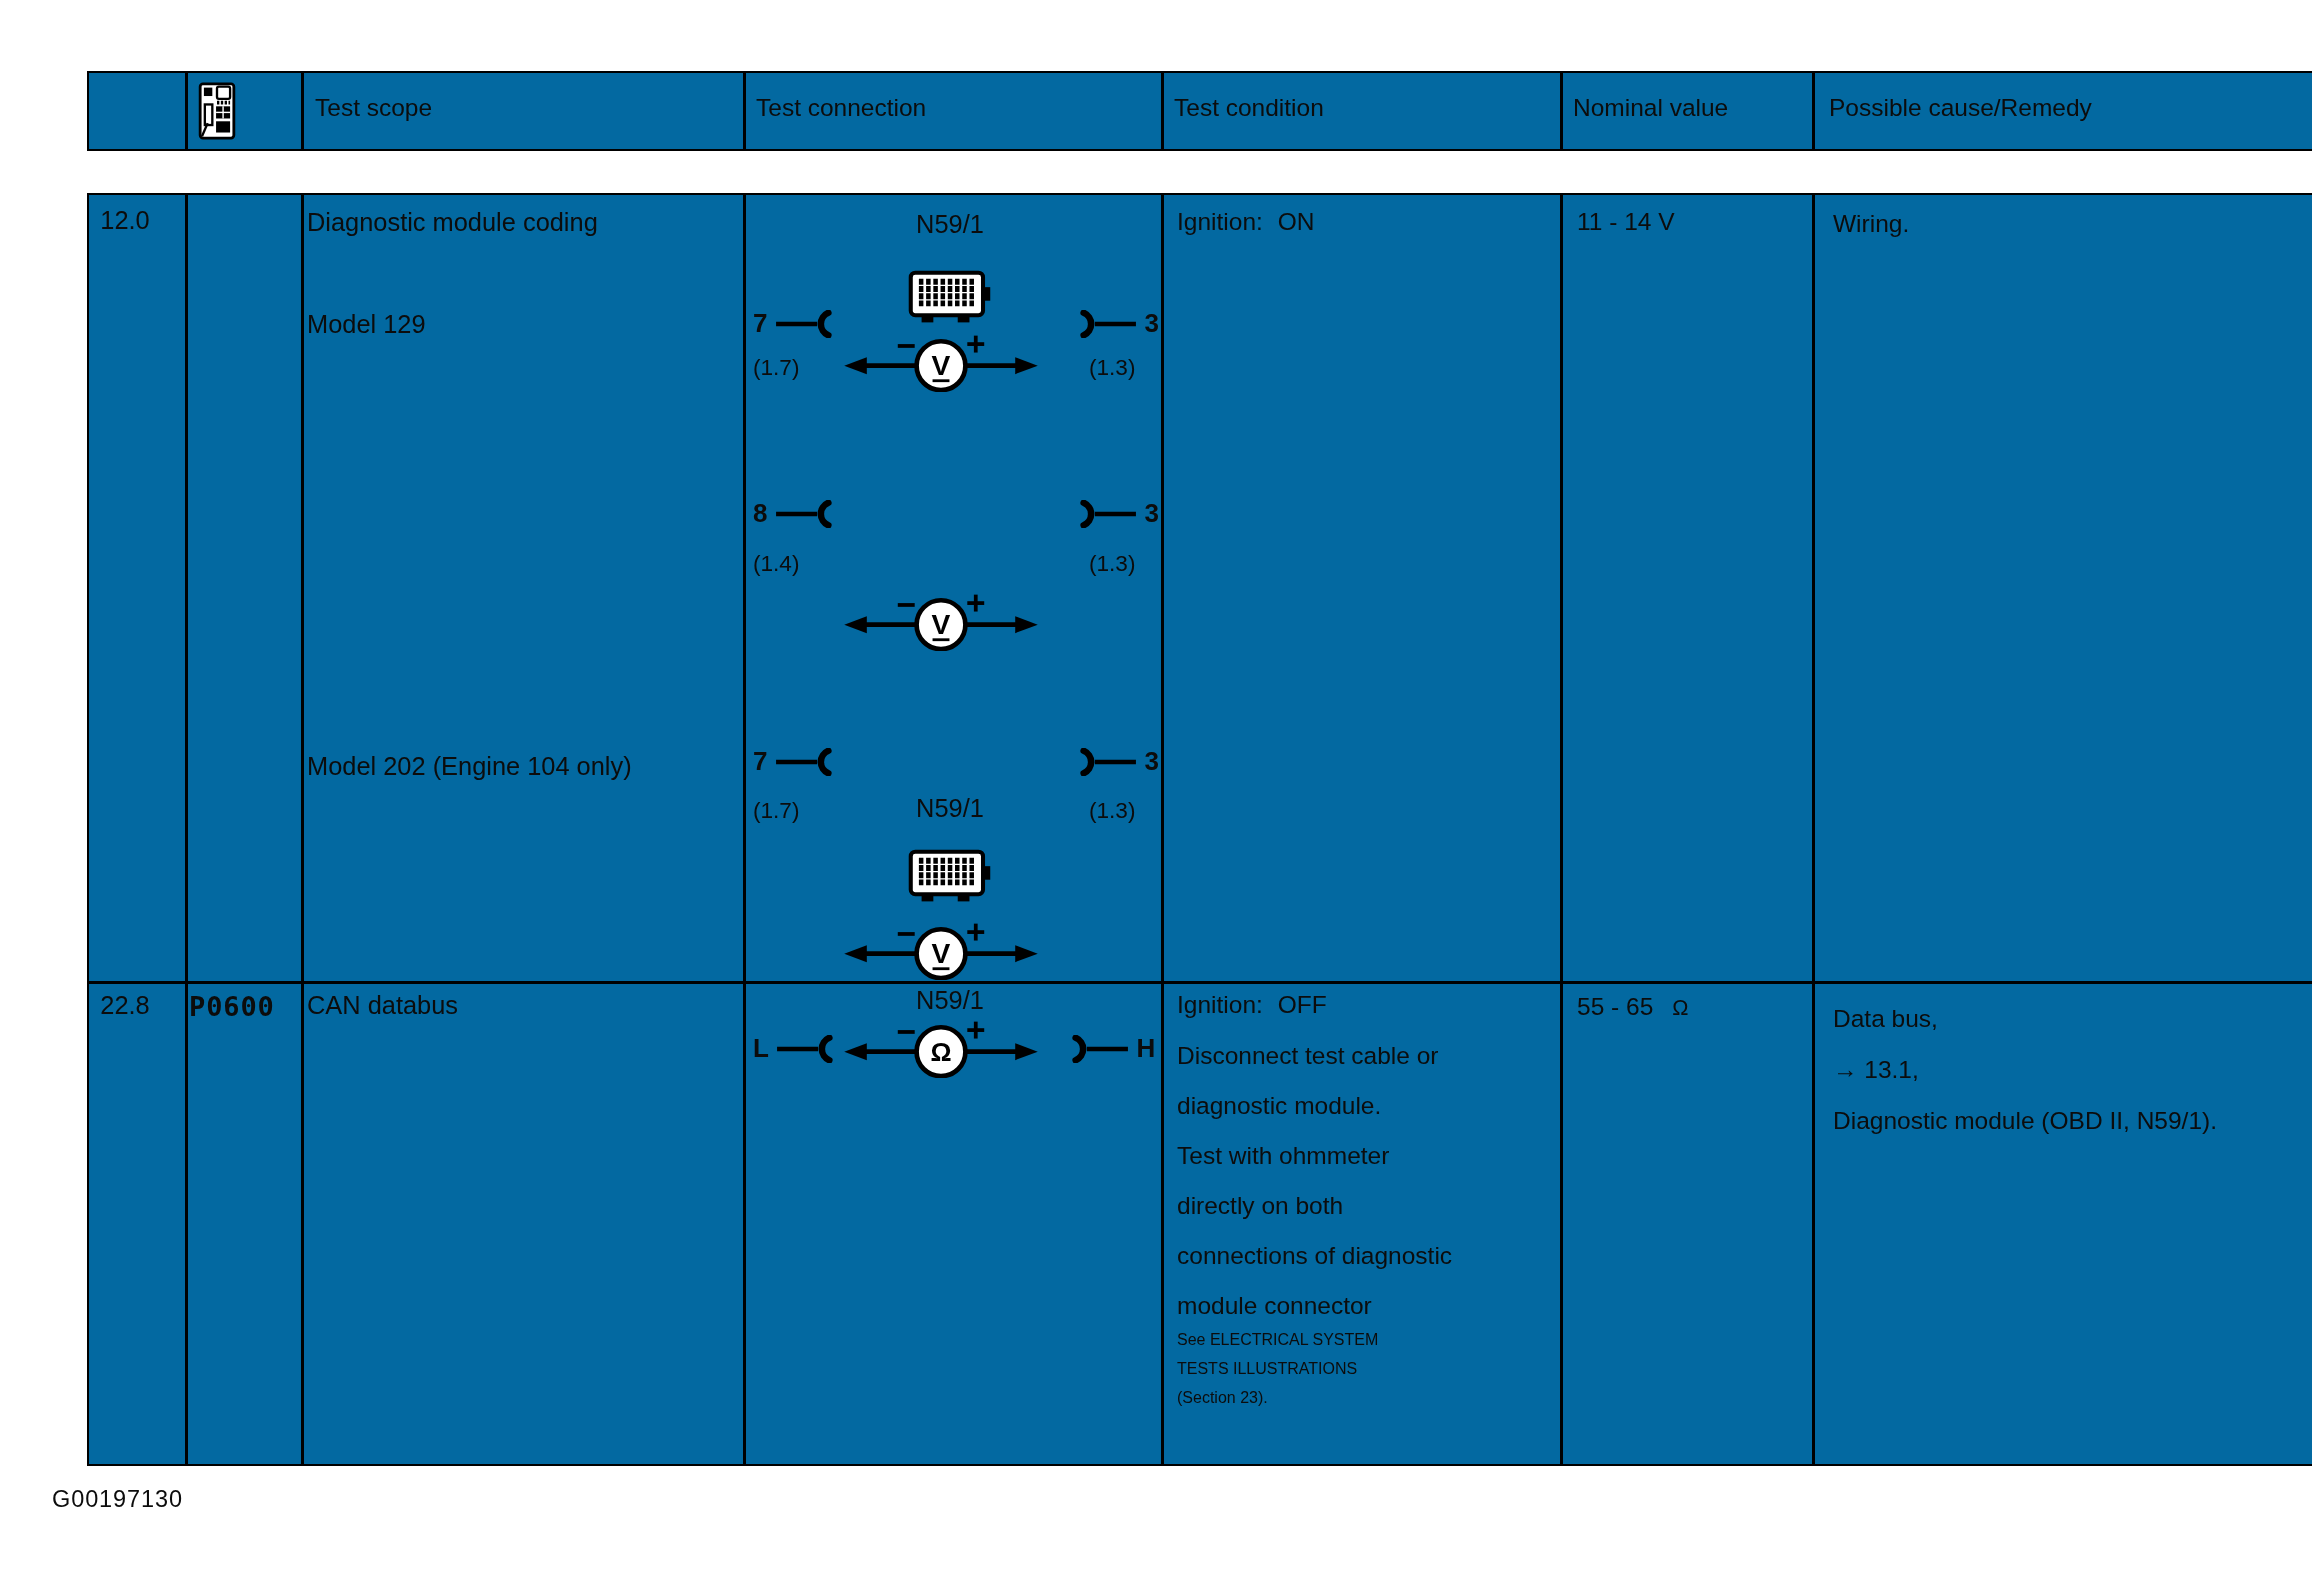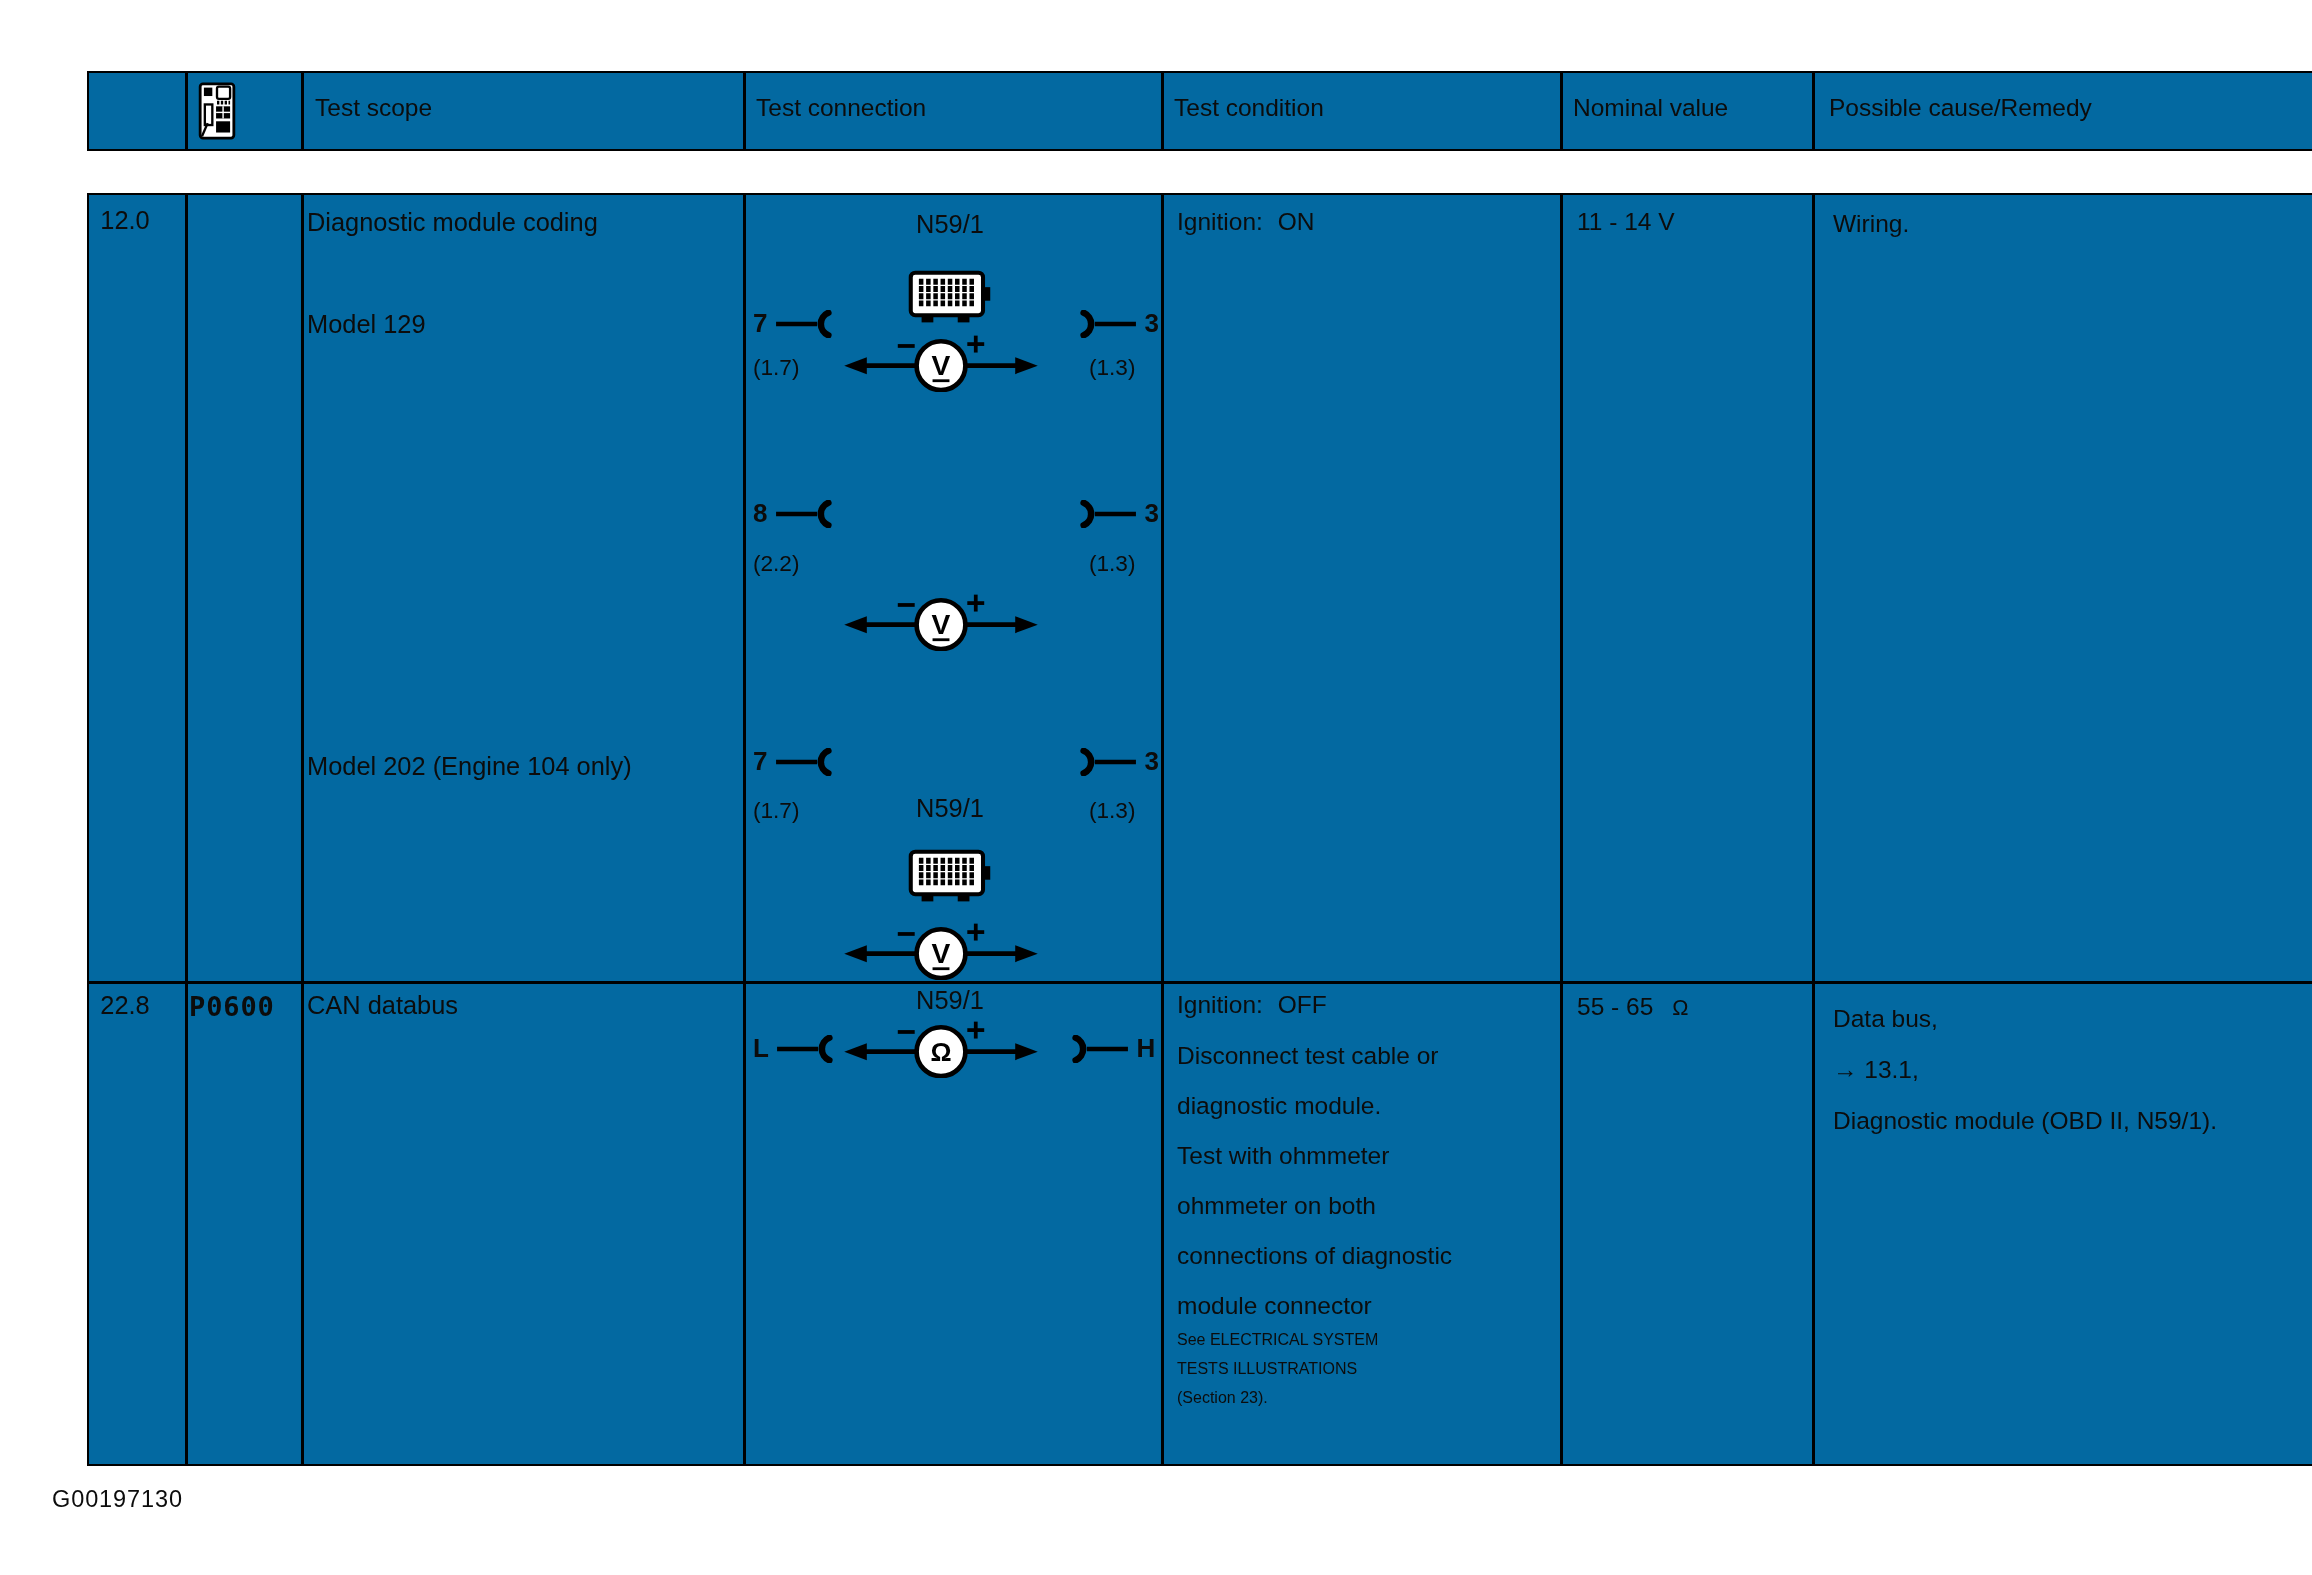--- a/index.html
+++ b/index.html
@@ -124,21 +124,21 @@
         <path d="M 58 3 A 13 13 0 0 0 58 27" fill="none" stroke="#000" stroke-width="7" stroke-linecap="round"></path>
       </svg>
     </div>
     <div class="pin" style="left:987px; top:303px;">
       <svg width="62" height="28" viewBox="0 0 66 30">
         <path d="M 8 3 A 13 13 0 0 1 8 27" fill="none" stroke="#000" stroke-width="7" stroke-linecap="round"></path>
         <line x1="20" y1="15" x2="64" y2="15" stroke="#000" stroke-width="5"></line>
       </svg>
       <span class="pnum">3</span>
     </div>
-    <div class="t f24" style="left:664px; top:356px;">(2.2)</div>
+    <div class="t f24" style="left:664px; top:356px;">(1.4)</div>
     <div class="t f24" style="left:1000px; top:356px;">(1.3)</div>
     <div class="t" style="left:753px; top:394px;">
       <svg width="198" height="62" viewBox="0 0 210 66">
         <polygon points="2,38 26,29 26,47" fill="#000"></polygon>
         <line x1="24" y1="38" x2="79" y2="38" stroke="#000" stroke-width="5"></line>
         <line x1="131" y1="38" x2="186" y2="38" stroke="#000" stroke-width="5"></line>
         <polygon points="208,38 184,29 184,47" fill="#000"></polygon>
         <line x1="59" y1="17" x2="77" y2="17" stroke="#000" stroke-width="4"></line>
         <line x1="133" y1="15" x2="151" y2="15" stroke="#000" stroke-width="4"></line>
         <line x1="142" y1="6" x2="142" y2="24" stroke="#000" stroke-width="4"></line>
@@ -231,21 +231,21 @@
       <span class="pnum">H</span>
     </div>
 
     <div class="t f26" style="left:1088px; top:796px;">
       <span>Ignition:</span><span class="b" style="margin-left:15px;">OFF</span>
     </div>
     <div class="t lines53" style="left:1088px; top:836px;">
       <div>Disconnect test cable or</div>
       <div>diagnostic module.</div>
       <div>Test with ohmmeter</div>
-      <div>ohmmeter on both</div>
+      <div>directly on both</div>
       <div>connections of diagnostic</div>
       <div>module connector</div>
     </div>
     <div class="t f21" style="left:1088px; top:1130px;">
       <div>See ELECTRICAL SYSTEM</div>
       <div>TESTS ILLUSTRATIONS</div>
       <div>(Section 23).</div>
     </div>
 
     <div class="t f26" style="left:1488px; top:798px;">

